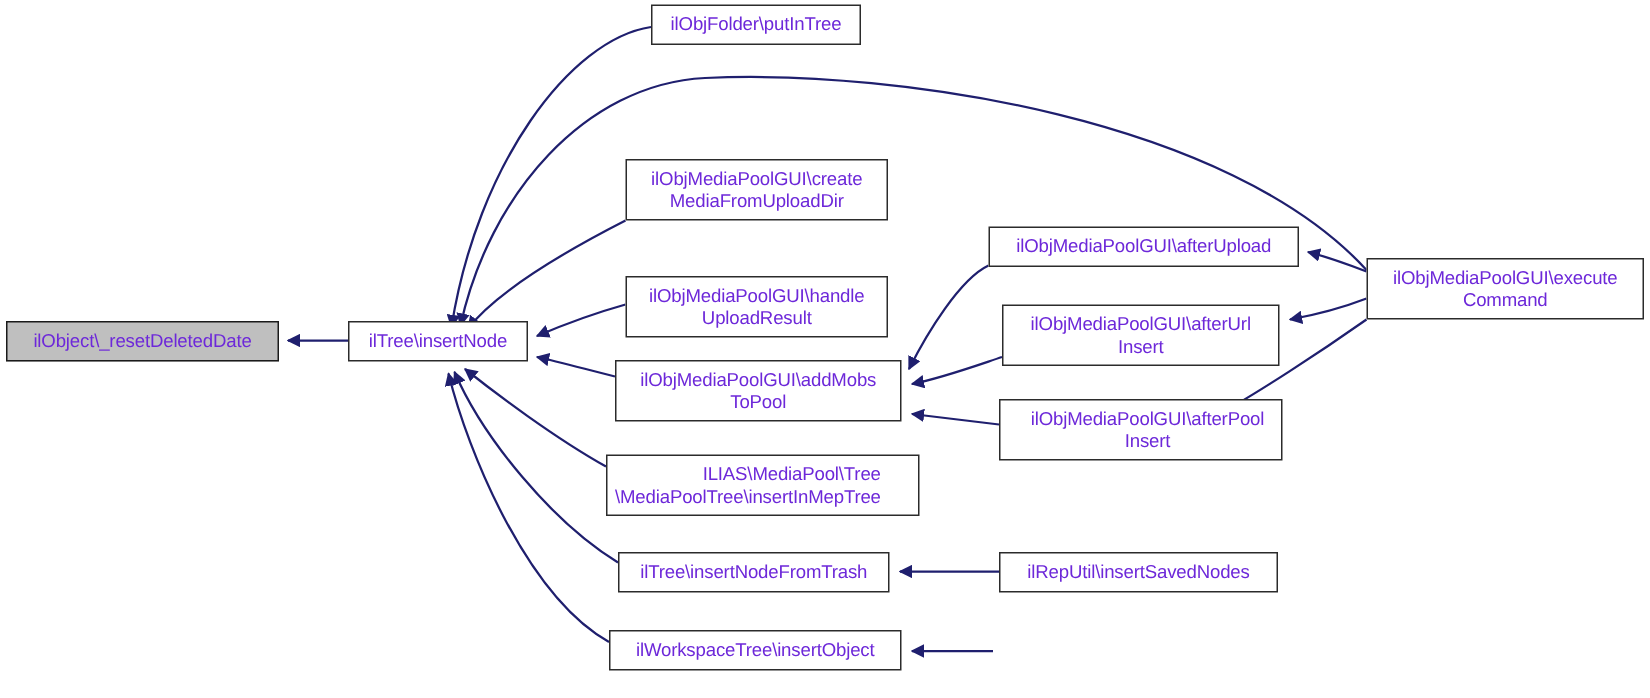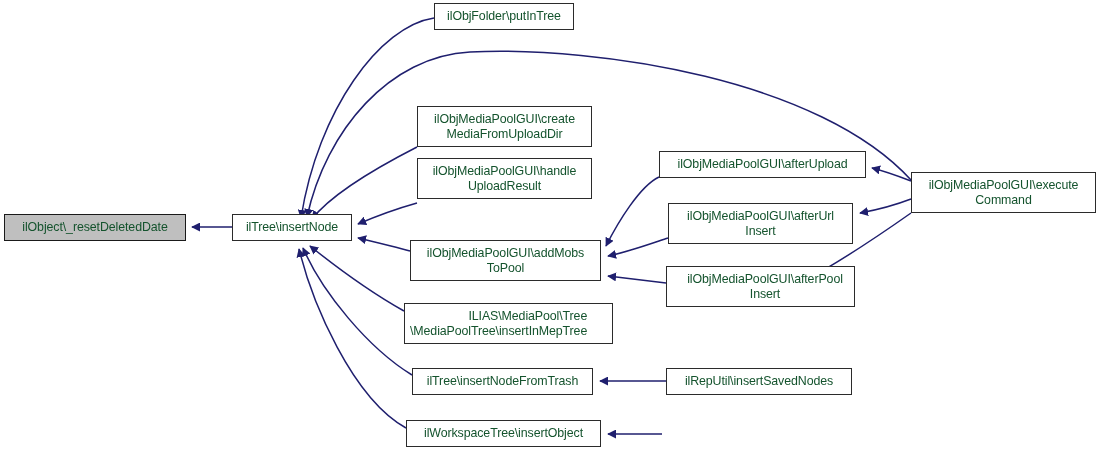--- a/index.html
+++ b/index.html
@@ -21,21 +21,21 @@
     top: 0;
     width: 1100px;
     height: 465px;
     pointer-events: none;
   }
   .node {
     position: absolute;
     box-sizing: border-box;
     border: 1px solid #2b2b2b;
     background: #ffffff;
-    color: #14532d;
+    color: #6d28d9;
     font-size: 12.4px;
     line-height: 14.5px;
     display: flex;
     align-items: center;
     justify-content: center;
     text-align: center;
     padding: 1px 4px;
     white-space: pre-line;
     letter-spacing: -0.1px;
   }
@@ -75,21 +75,21 @@
       <path d="M 911 199 C 898 204 882 209 860 213" fill="none" stroke="#1f1f6e" stroke-width="1.5" marker-end="url(#arrowhead)"></path>
       <path d="M 911 213 C 884 232 836 264 804 281" fill="none" stroke="#1f1f6e" stroke-width="1.5" marker-end="url(#arrowhead)"></path>
       <path d="M 666 381 L 600 381" fill="none" stroke="#1f1f6e" stroke-width="1.5" marker-end="url(#arrowhead)"></path>
       <path d="M 662 434 L 608 434" fill="none" stroke="#1f1f6e" stroke-width="1.5" marker-end="url(#arrowhead)"></path>
     </svg>
 <div class="node root" style="left: 4px; top: 214px; width: 182px; height: 27px;"><span>ilObject\_resetDeletedDate</span></div>
     <div class="node" style="left: 232px; top: 214px; width: 120px; height: 27px;"><span>ilTree\insertNode</span></div>
     <div class="node" style="left: 434px; top: 3px; width: 140px; height: 27px;"><span>ilObjFolder\putInTree</span></div>
     <div class="node" style="left: 417px; top: 106px; width: 175px; height: 41px;"><span>ilObjMediaPoolGUI\create
 MediaFromUploadDir</span></div>
-    <div class="node" style="left: 417px; top: 158px; width: 175px; height: 41px;"><span>ilObjMediaPoolGUI\handle
+    <div class="node" style="left: 417px; top: 184px; width: 175px; height: 41px;"><span>ilObjMediaPoolGUI\handle
 UploadResult</span></div>
     <div class="node" style="left: 410px; top: 240px; width: 191px; height: 41px;"><span>ilObjMediaPoolGUI\addMobs
 ToPool</span></div>
     <div class="node leftalign" style="left: 404px; top: 303px; width: 209px; height: 41px;"><span>ILIAS\MediaPool\Tree
 \MediaPoolTree\insertInMepTree</span></div>
     <div class="node" style="left: 412px; top: 368px; width: 181px; height: 27px;"><span>ilTree\insertNodeFromTrash</span></div>
     <div class="node" style="left: 406px; top: 420px; width: 195px; height: 27px;"><span>ilWorkspaceTree\insertObject</span></div>
     <div class="node" style="left: 659px; top: 151px; width: 207px; height: 27px;"><span>ilObjMediaPoolGUI\afterUpload</span></div>
     <div class="node" style="left: 668px; top: 203px; width: 185px; height: 41px;"><span>ilObjMediaPoolGUI\afterUrl
 Insert</span></div>

